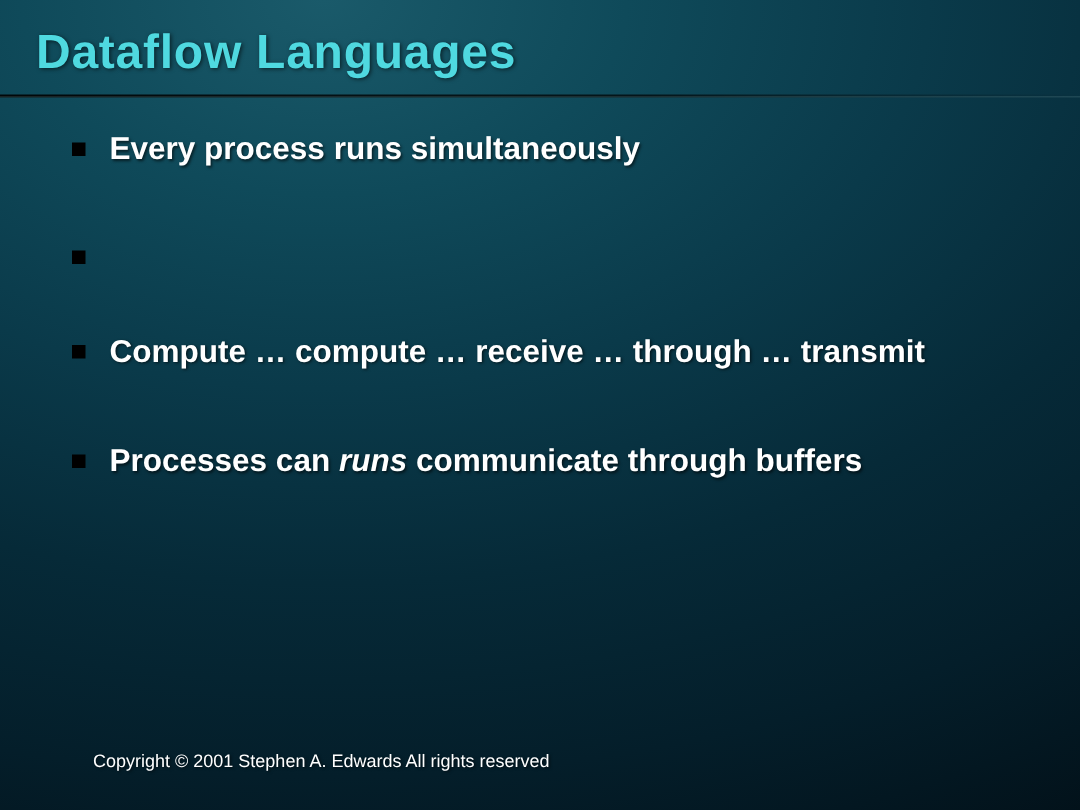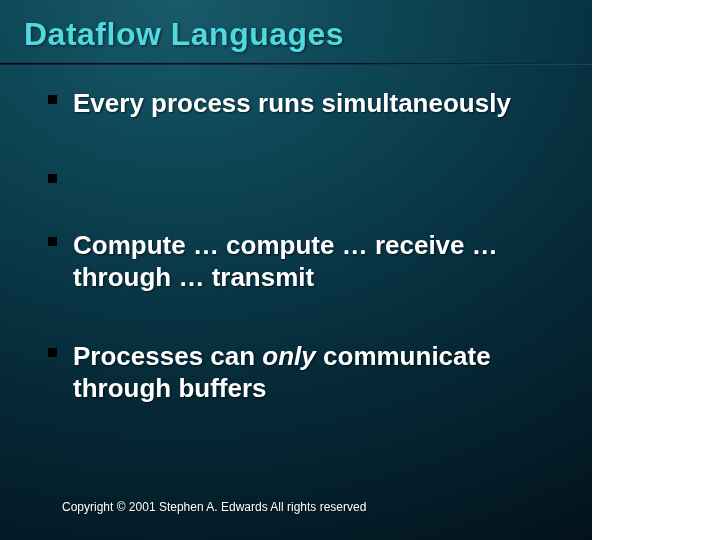--- a/index.html
+++ b/index.html
@@ -4,21 +4,21 @@
 <style>
   html, body {
     margin: 0;
     padding: 0;
     width: 720px;
     height: 540px;
     overflow: hidden;
     font-family: Arial, Helvetica, sans-serif;
   }
   .slide {
-    width: 592px;
+    width: 720px;
     height: 540px;
     background: radial-gradient(ellipse 140% 120% at 30% 0%,
                 #1a5a6a 0%,
                 #0f4a5a 20%,
                 #0a3a4a 40%,
                 #062a38 60%,
                 #041e2a 80%,
                 #021018 100%);
     position: relative;
     box-sizing: border-box;
@@ -37,21 +37,21 @@
     background: linear-gradient(to right, rgba(0,0,0,0.9) 0%, rgba(0,0,0,0.7) 60%, rgba(0,0,0,0) 100%);
     border-bottom: 1px solid rgba(160,200,200,0.15);
   }
   .body {
     padding: 22px 40px 0 48px;
   }
   .item {
     display: flex;
     align-items: flex-start;
     color: #ffffff;
-    font-size: 26px;
+    font-size: 21px;
     font-weight: bold;
     margin-bottom: 46px;
     line-height: 1.25;
     text-shadow: 1px 1px 2px rgba(0,0,0,0.6);
   }
   .bullet {
     width: 9px;
     height: 9px;
     background: #000000;
     margin-top: 8px;
@@ -83,17 +83,17 @@
     </div>
     <div class="item">
       <div class="bullet"></div>
     </div>
     <div class="item">
       <div class="bullet"></div>
       <div>Compute … compute … receive … through … transmit</div>
     </div>
     <div class="item">
       <div class="bullet"></div>
-      <div>Processes can <span class="em">only</span> communicate through buffers</div>
+      <div>Processes can <span class="em">runs</span> communicate through buffers</div>
     </div>
   </div>
   <div class="footer">Copyright © 2001 Stephen A. Edwards  All rights reserved</div>
 </div>
 
 </body></html>

